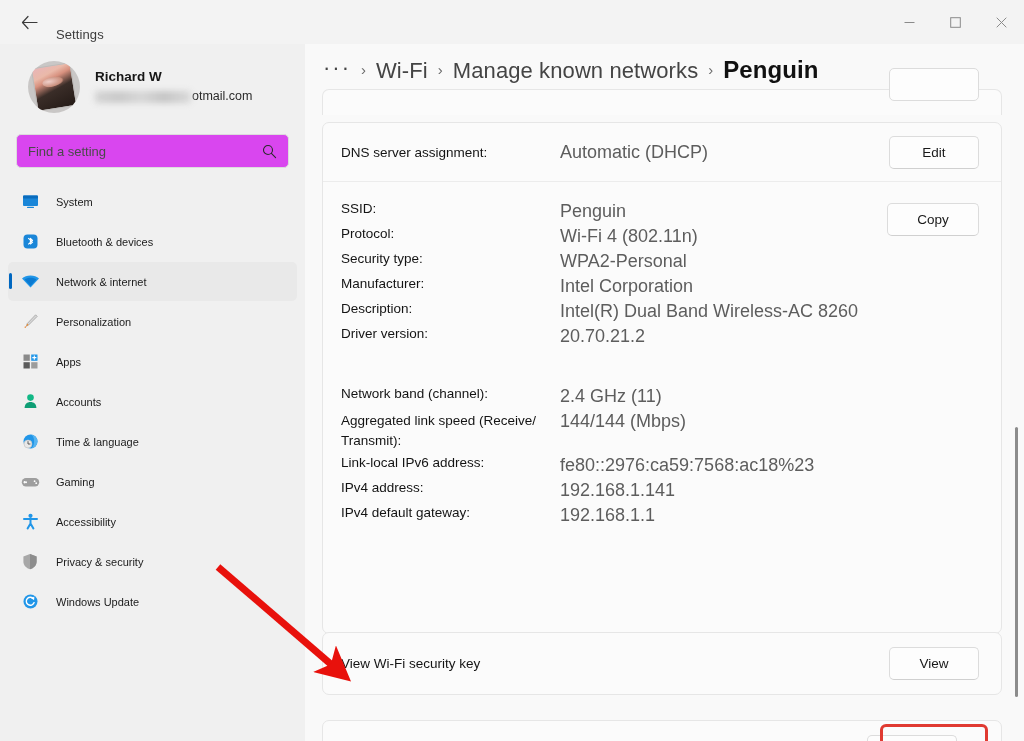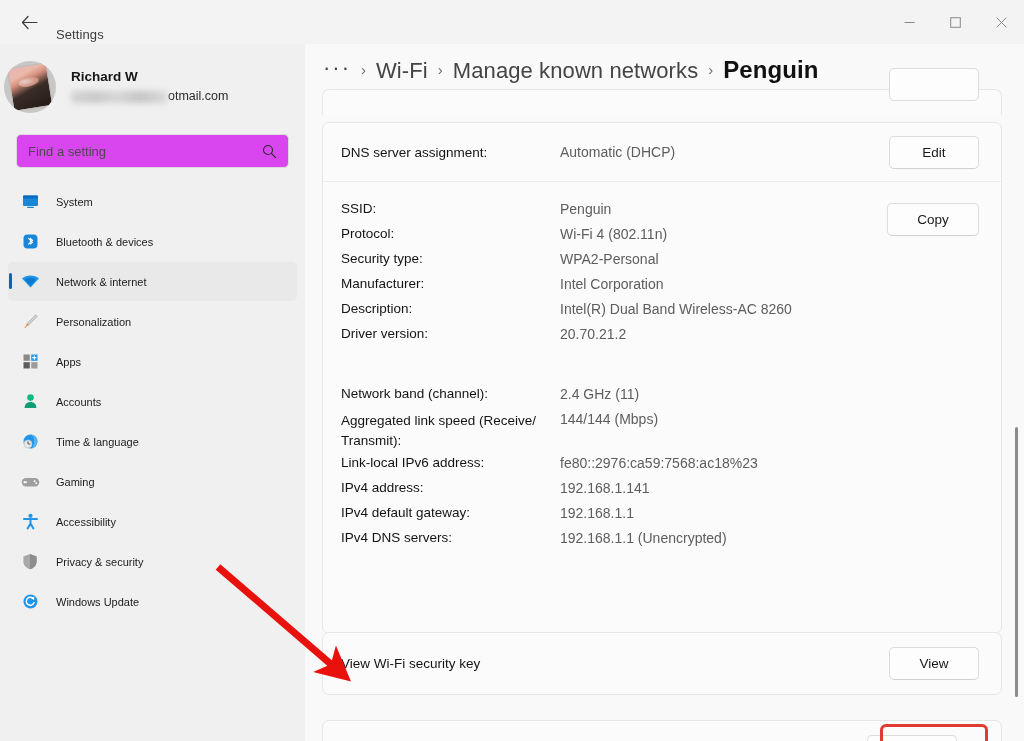--- a/index.html
+++ b/index.html
@@ -25,21 +25,21 @@
   .app-title { margin-left:10px; font-size:13px; color:#3c3c3c; letter-spacing:.1px;margin-top:24px; }
   .win-controls { position:absolute; right:0; top:0; display:flex; height:44px; }
   .win-btn {
     width:46px; height:44px; display:flex; align-items:center; justify-content:center;
     color:#8a8a8a;
   }
   .win-btn svg { display:block; }
 
   
   .sidebar { position:absolute; left:0; top:44px; width:305px; height:697px; background:#f0f0f0; }
-  .profile { display:flex; align-items:center; padding:10px 0 0 4px; height:76px; }
+  .profile { display:flex; align-items:center; padding:10px 0 0 28px; height:76px; }
   .avatar {
     width:52px; height:52px; border-radius:50%; overflow:hidden; flex:none;
     background:#c9c7c6; position:relative;
   }
   .avatar .photo {
     position:absolute; left:6px; top:4px; width:40px; height:44px;
     transform:rotate(-9deg);
     background:
       linear-gradient(160deg, #e8b5b8 0%, #eab9a9 22%, #d8917f 34%, #3a2d28 56%, #241a16 100%);
     border:1px solid #bdbab8;
@@ -99,21 +99,21 @@
   }
   .card-top-partial { top:-13px; height:26px; border-radius:7px 7px 0 0; border-bottom:none; }
   .card-main { top:20px; height:512px; }
   .card-key  { top:530px; height:63px; display:flex; align-items:center; }
   .card-adv  { top:618px; height:63px; display:flex; align-items:center; }
 
   .row { position:relative; display:flex; align-items:flex-start; }
   .divider { position:absolute; left:0; width:100%; height:1px; background:#ececec; }
 
   .lbl { font-size:13.5px; color:#141414; }
-  .val { font-size:14px; color:#5d5d5d; }
+  .val { font-size:18px; color:#5d5d5d; }
 
   .btn {
     height:33px; min-width:90px; padding:0 18px;
     background:#fdfdfd; border:1px solid #dcdcdc; border-bottom-color:#d0d0d0;
     border-radius:5px; font-family:"Liberation Sans", sans-serif; font-size:13.5px; color:#191919;
     display:flex; align-items:center; justify-content:center;
   }
   .btn-wide { min-width:92px; }
 
   .card-key .key-label, .card-adv .adv-label { font-size:13.5px; color:#141414; margin-left:18px; }
@@ -388,24 +388,20 @@
               <span class="val">fe80::2976:ca59:7568:ac18%23</span>
             </div>
             <div class="row" style="height:25px;">
               <span class="lbl" style="width:219px;">IPv4 address:</span>
               <span class="val">192.168.1.141</span>
             </div>
             <div class="row" style="height:25px;">
               <span class="lbl" style="width:219px;">IPv4 default gateway:</span>
               <span class="val">192.168.1.1</span>
             </div>
-            <div class="row" style="height:25px;">
-              <span class="lbl" style="width:219px;">IPv4 DNS servers:</span>
-              <span class="val">192.168.1.1 (Unencrypted)</span>
-            </div>
           </div>
         </div>
       </div>
 
       <div class="card card-key">
         <span class="key-label">View Wi-Fi security key</span>
         <button class="btn">View</button>
       </div>
 
       <div class="card card-adv">

